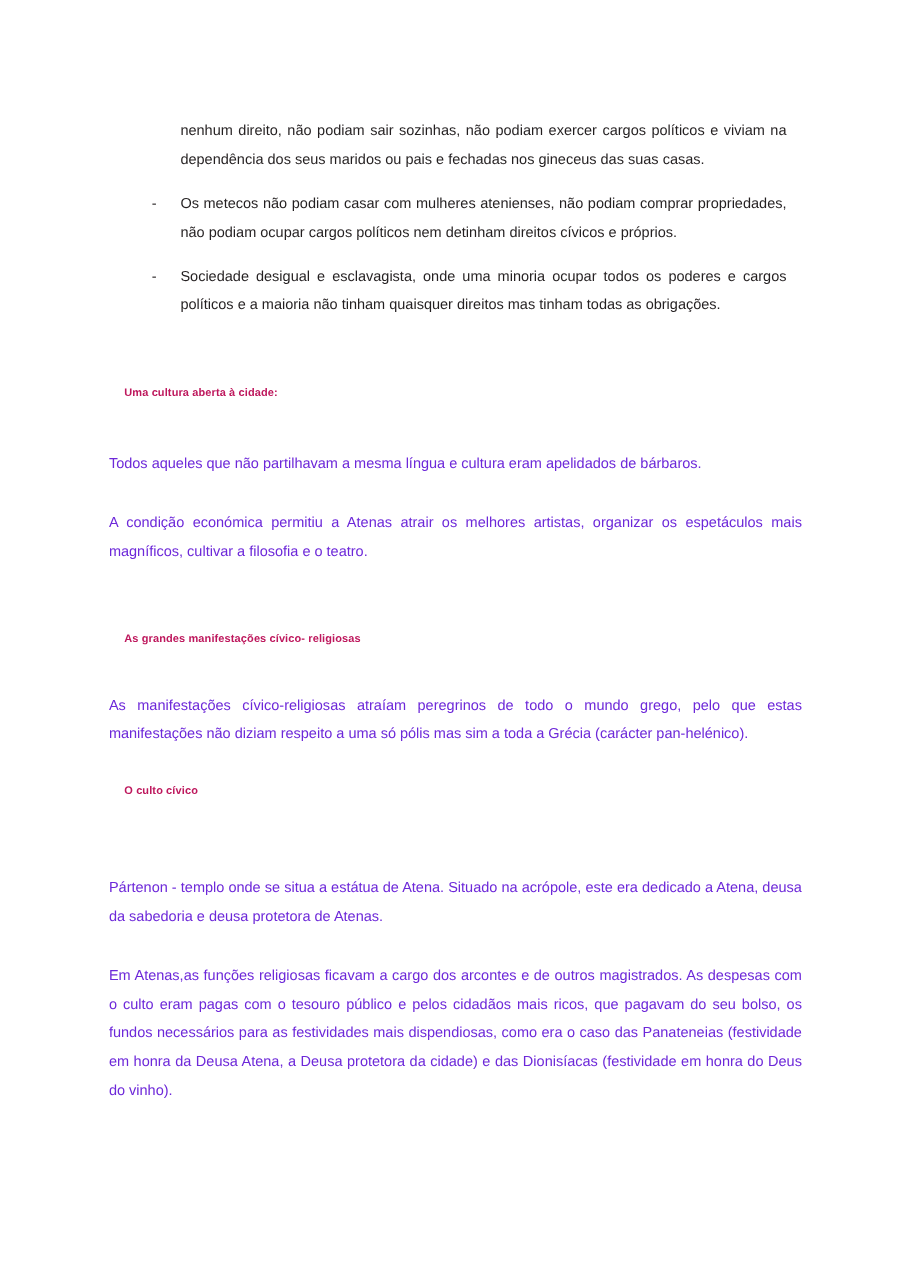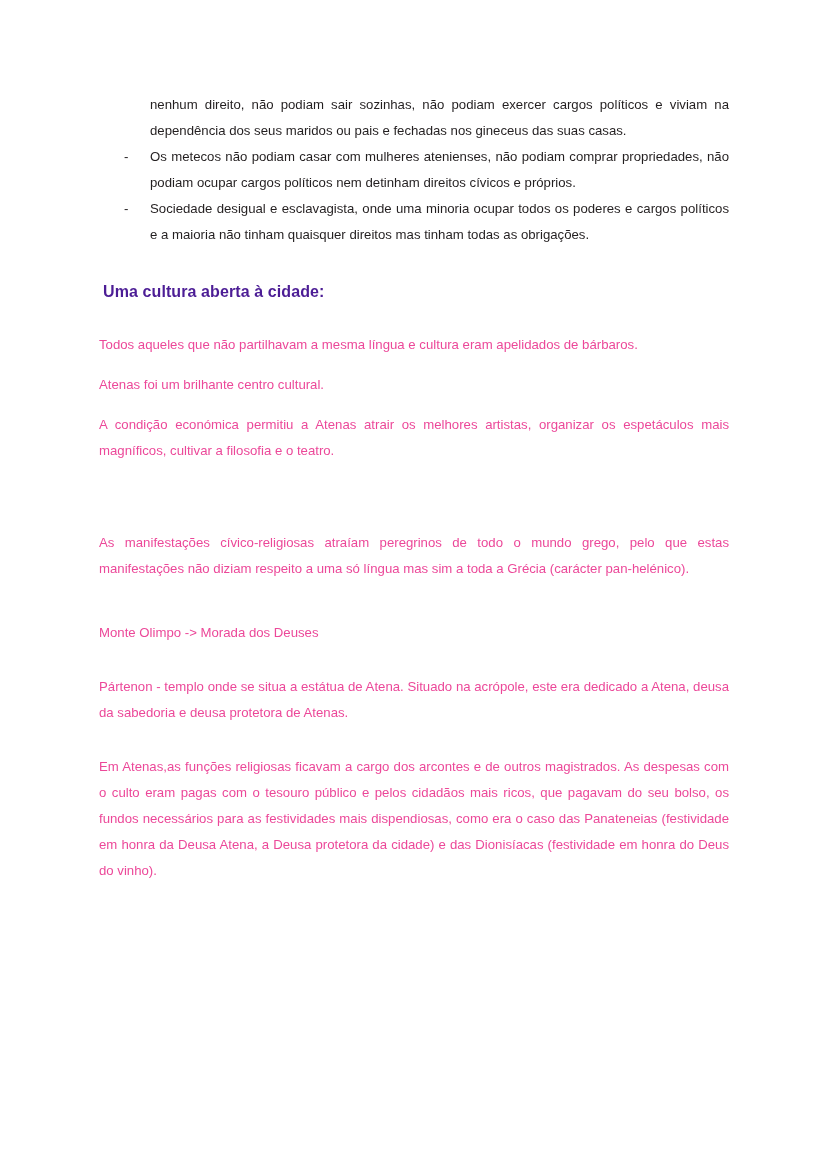--- a/index.html
+++ b/index.html
@@ -34,49 +34,49 @@
     list-style: none;
   }
   .bullet-item {
     position: relative;
     padding-left: 51px;
     font-size: 13.2px;
     line-height: 26px;
     text-align: justify;
     text-justify: inter-word;
     color: #231f20;
-    margin: 0;
+    margin: 14px;
   }
   .bullet-item.continuation {
     padding-left: 51px;
   }
   .bullet-marker {
     position: absolute;
     left: 25px;
     top: 0;
     font-size: 13.2px;
     line-height: 26px;
     color: #231f20;
   }
 
   
   h2.doc-heading {
-    font-size: 16px;
+    font-size: 10px;
     font-weight: bold;
     line-height: 20px;
-    color: #4c1d95;
-    margin: 4px;
+    color: #be185d;
+    margin: 14px;
     letter-spacing: 0.1px;
   }
 
   
   p.doc-par {
     font-size: 13.2px;
     line-height: 26px;
-    color: #ec4899;
+    color: #6d28d9;
     margin: 0;
     text-align: justify;
     text-justify: inter-word;
   }
   p.doc-par.noj {
     text-align: left;
   }
 
   
   .gap-30 { height: 30px; }
@@ -111,40 +111,40 @@
     <div class="gap-30"></div>
 
     <h2 class="doc-heading">Uma cultura aberta à cidade:</h2>
 
     <div class="gap-26"></div>
 
     <p class="doc-par noj">Todos aqueles que não partilhavam a mesma língua e cultura eram apelidados de bárbaros.</p>
 
     <div class="gap-14"></div>
 
-    <p class="doc-par noj">Atenas foi um brilhante centro cultural.</p>
 
     <div class="gap-14"></div>
 
     <p class="doc-par">A condição económica permitiu a Atenas atrair os melhores artistas, organizar os espetáculos mais magníficos, cultivar a filosofia e o teatro.</p>
 
     <div class="gap-30"></div>
     <div class="gap-14"></div>
 
+    <h2 class="doc-heading">As grandes manifestações cívico- religiosas</h2>
 
     <div class="gap-22"></div>
 
-    <p class="doc-par">As manifestações cívico-religiosas atraíam peregrinos de todo o mundo grego, pelo que estas manifestações não diziam respeito a uma só língua mas sim  a toda a Grécia (carácter pan-helénico).</p>
+    <p class="doc-par">As manifestações cívico-religiosas atraíam peregrinos de todo o mundo grego, pelo que estas manifestações não diziam respeito a uma só pólis mas sim  a toda a Grécia (carácter pan-helénico).</p>
 
     <div class="gap-16"></div>
 
+    <h2 class="doc-heading">O culto cívico</h2>
 
     <div class="gap-22"></div>
 
-    <p class="doc-par noj">Monte Olimpo -&gt; Morada dos Deuses</p>
 
     <div class="gap-14"></div>
 
 
     <div class="gap-14"></div>
 
     <p class="doc-par">Pártenon - templo onde se situa a estátua de Atena. Situado na acrópole, este era dedicado a Atena, deusa da sabedoria e deusa protetora de Atenas.</p>
 
     <div class="gap-14"></div>
 

